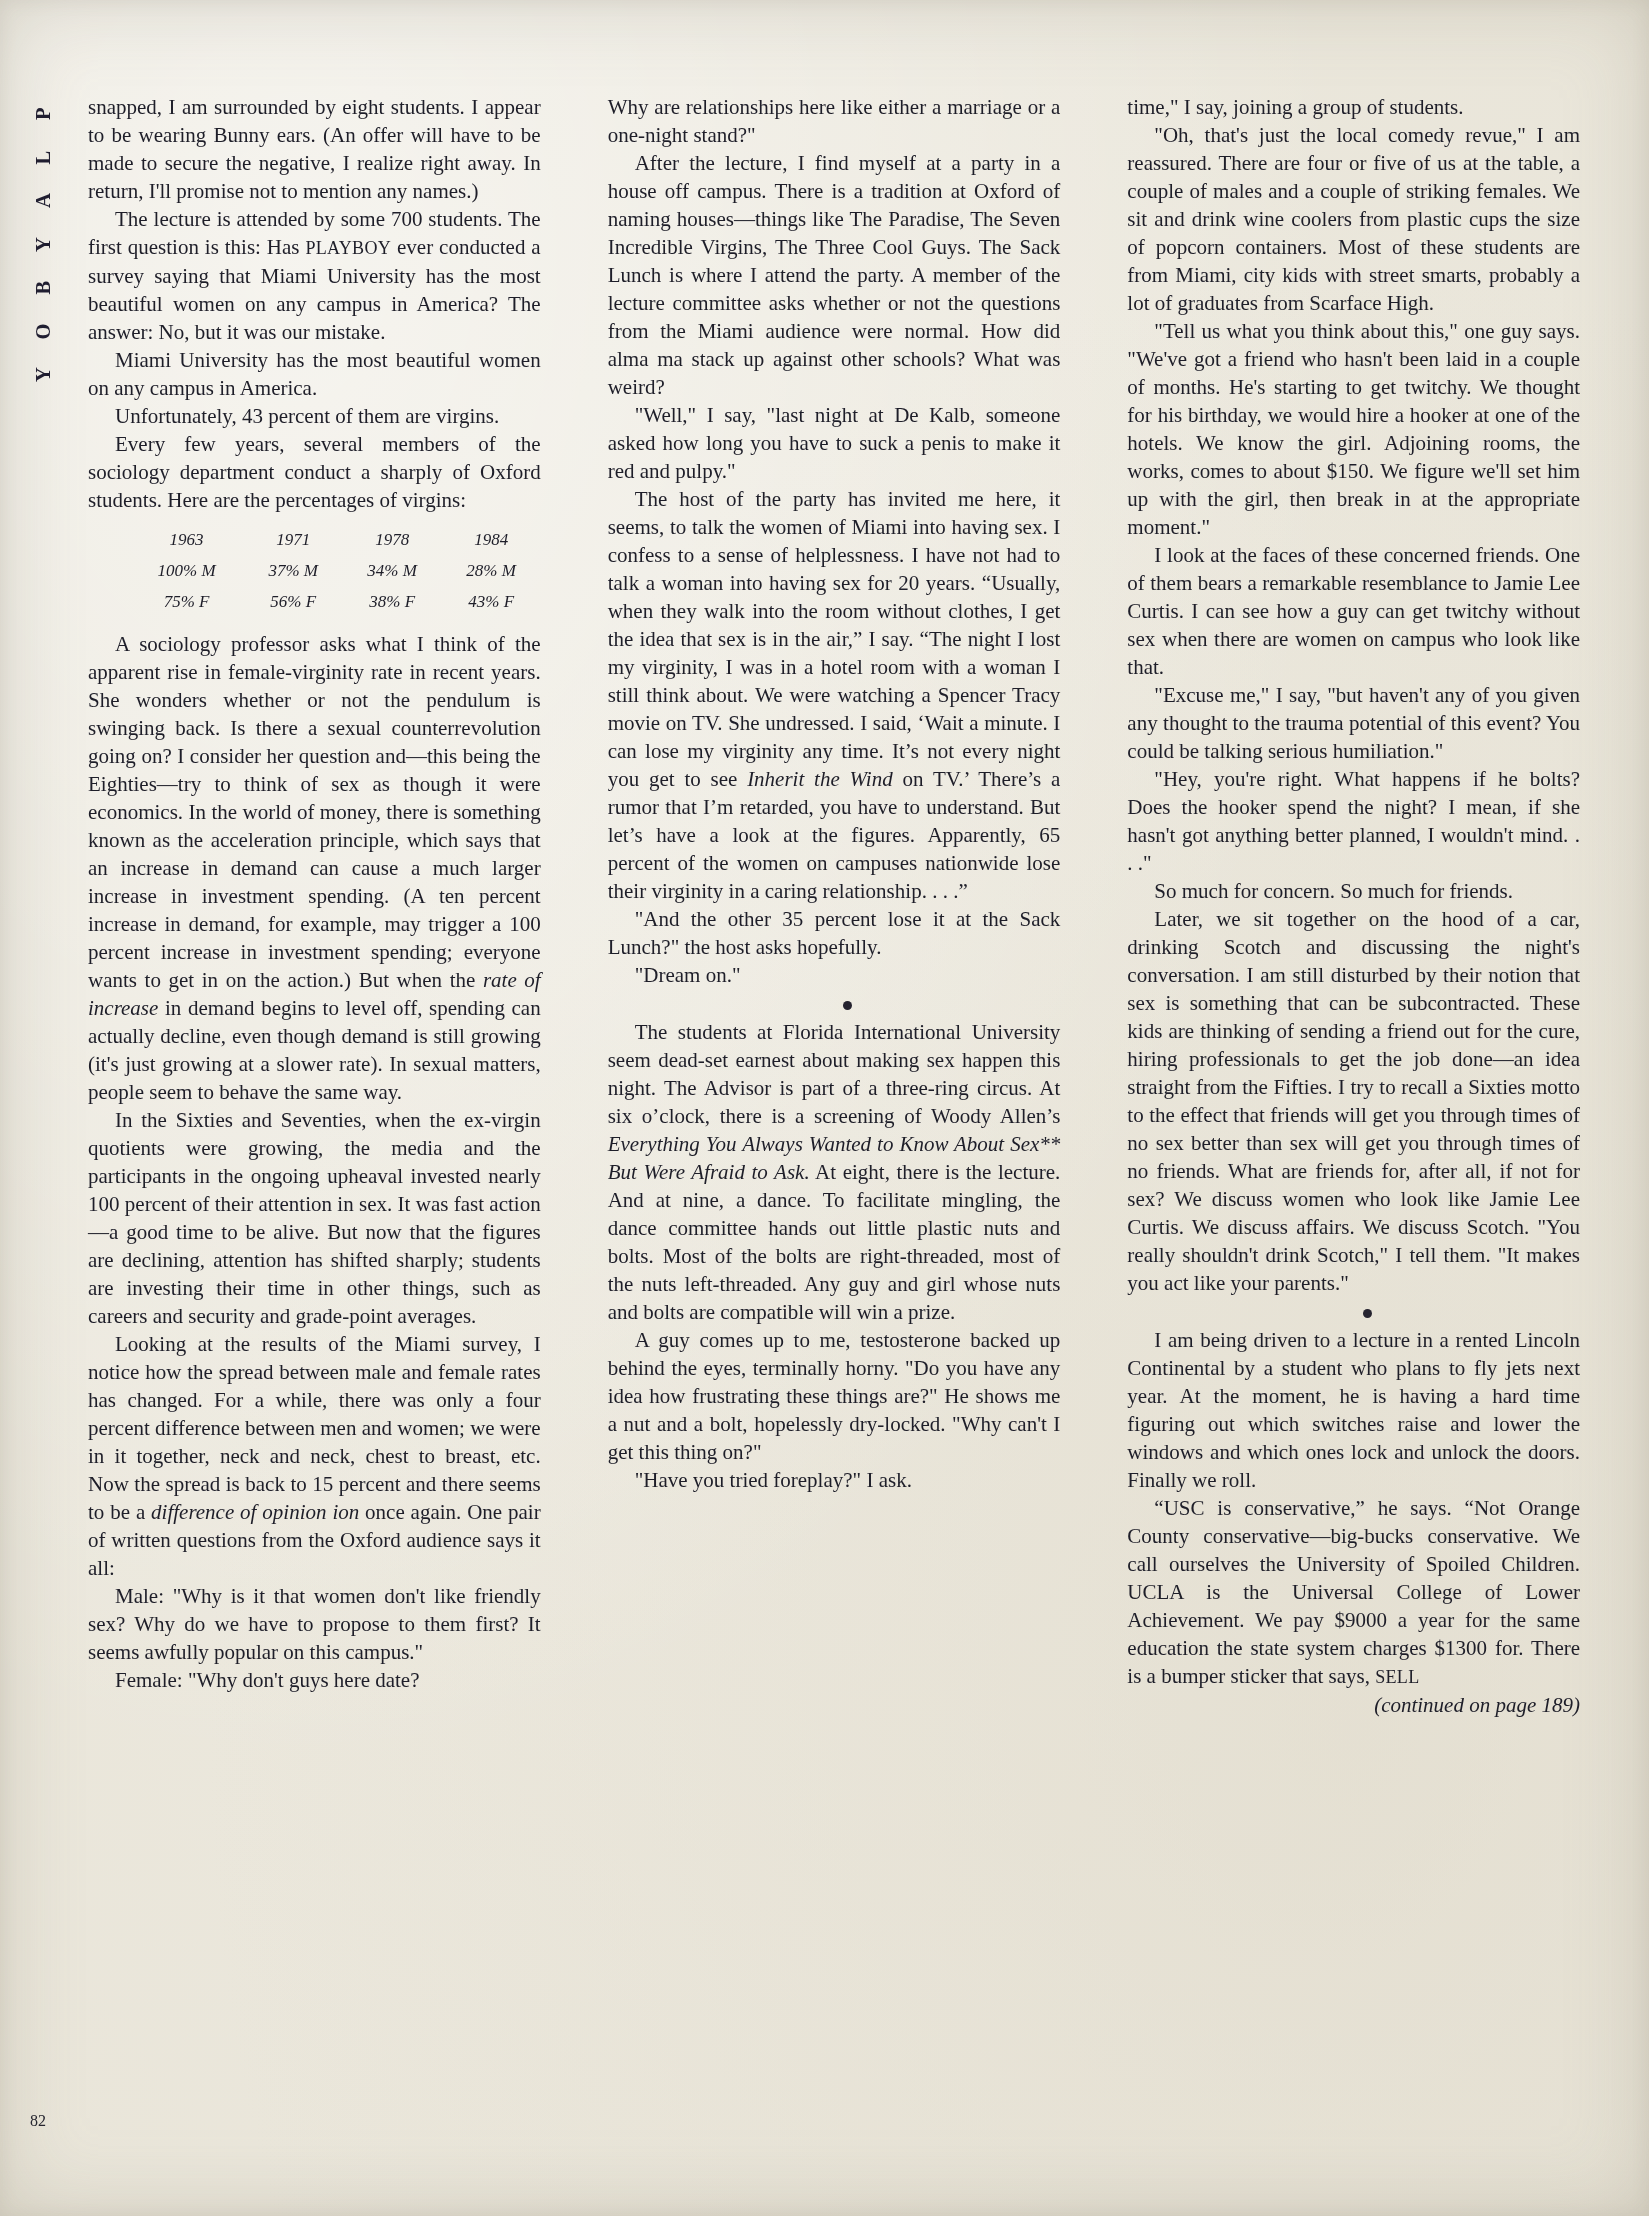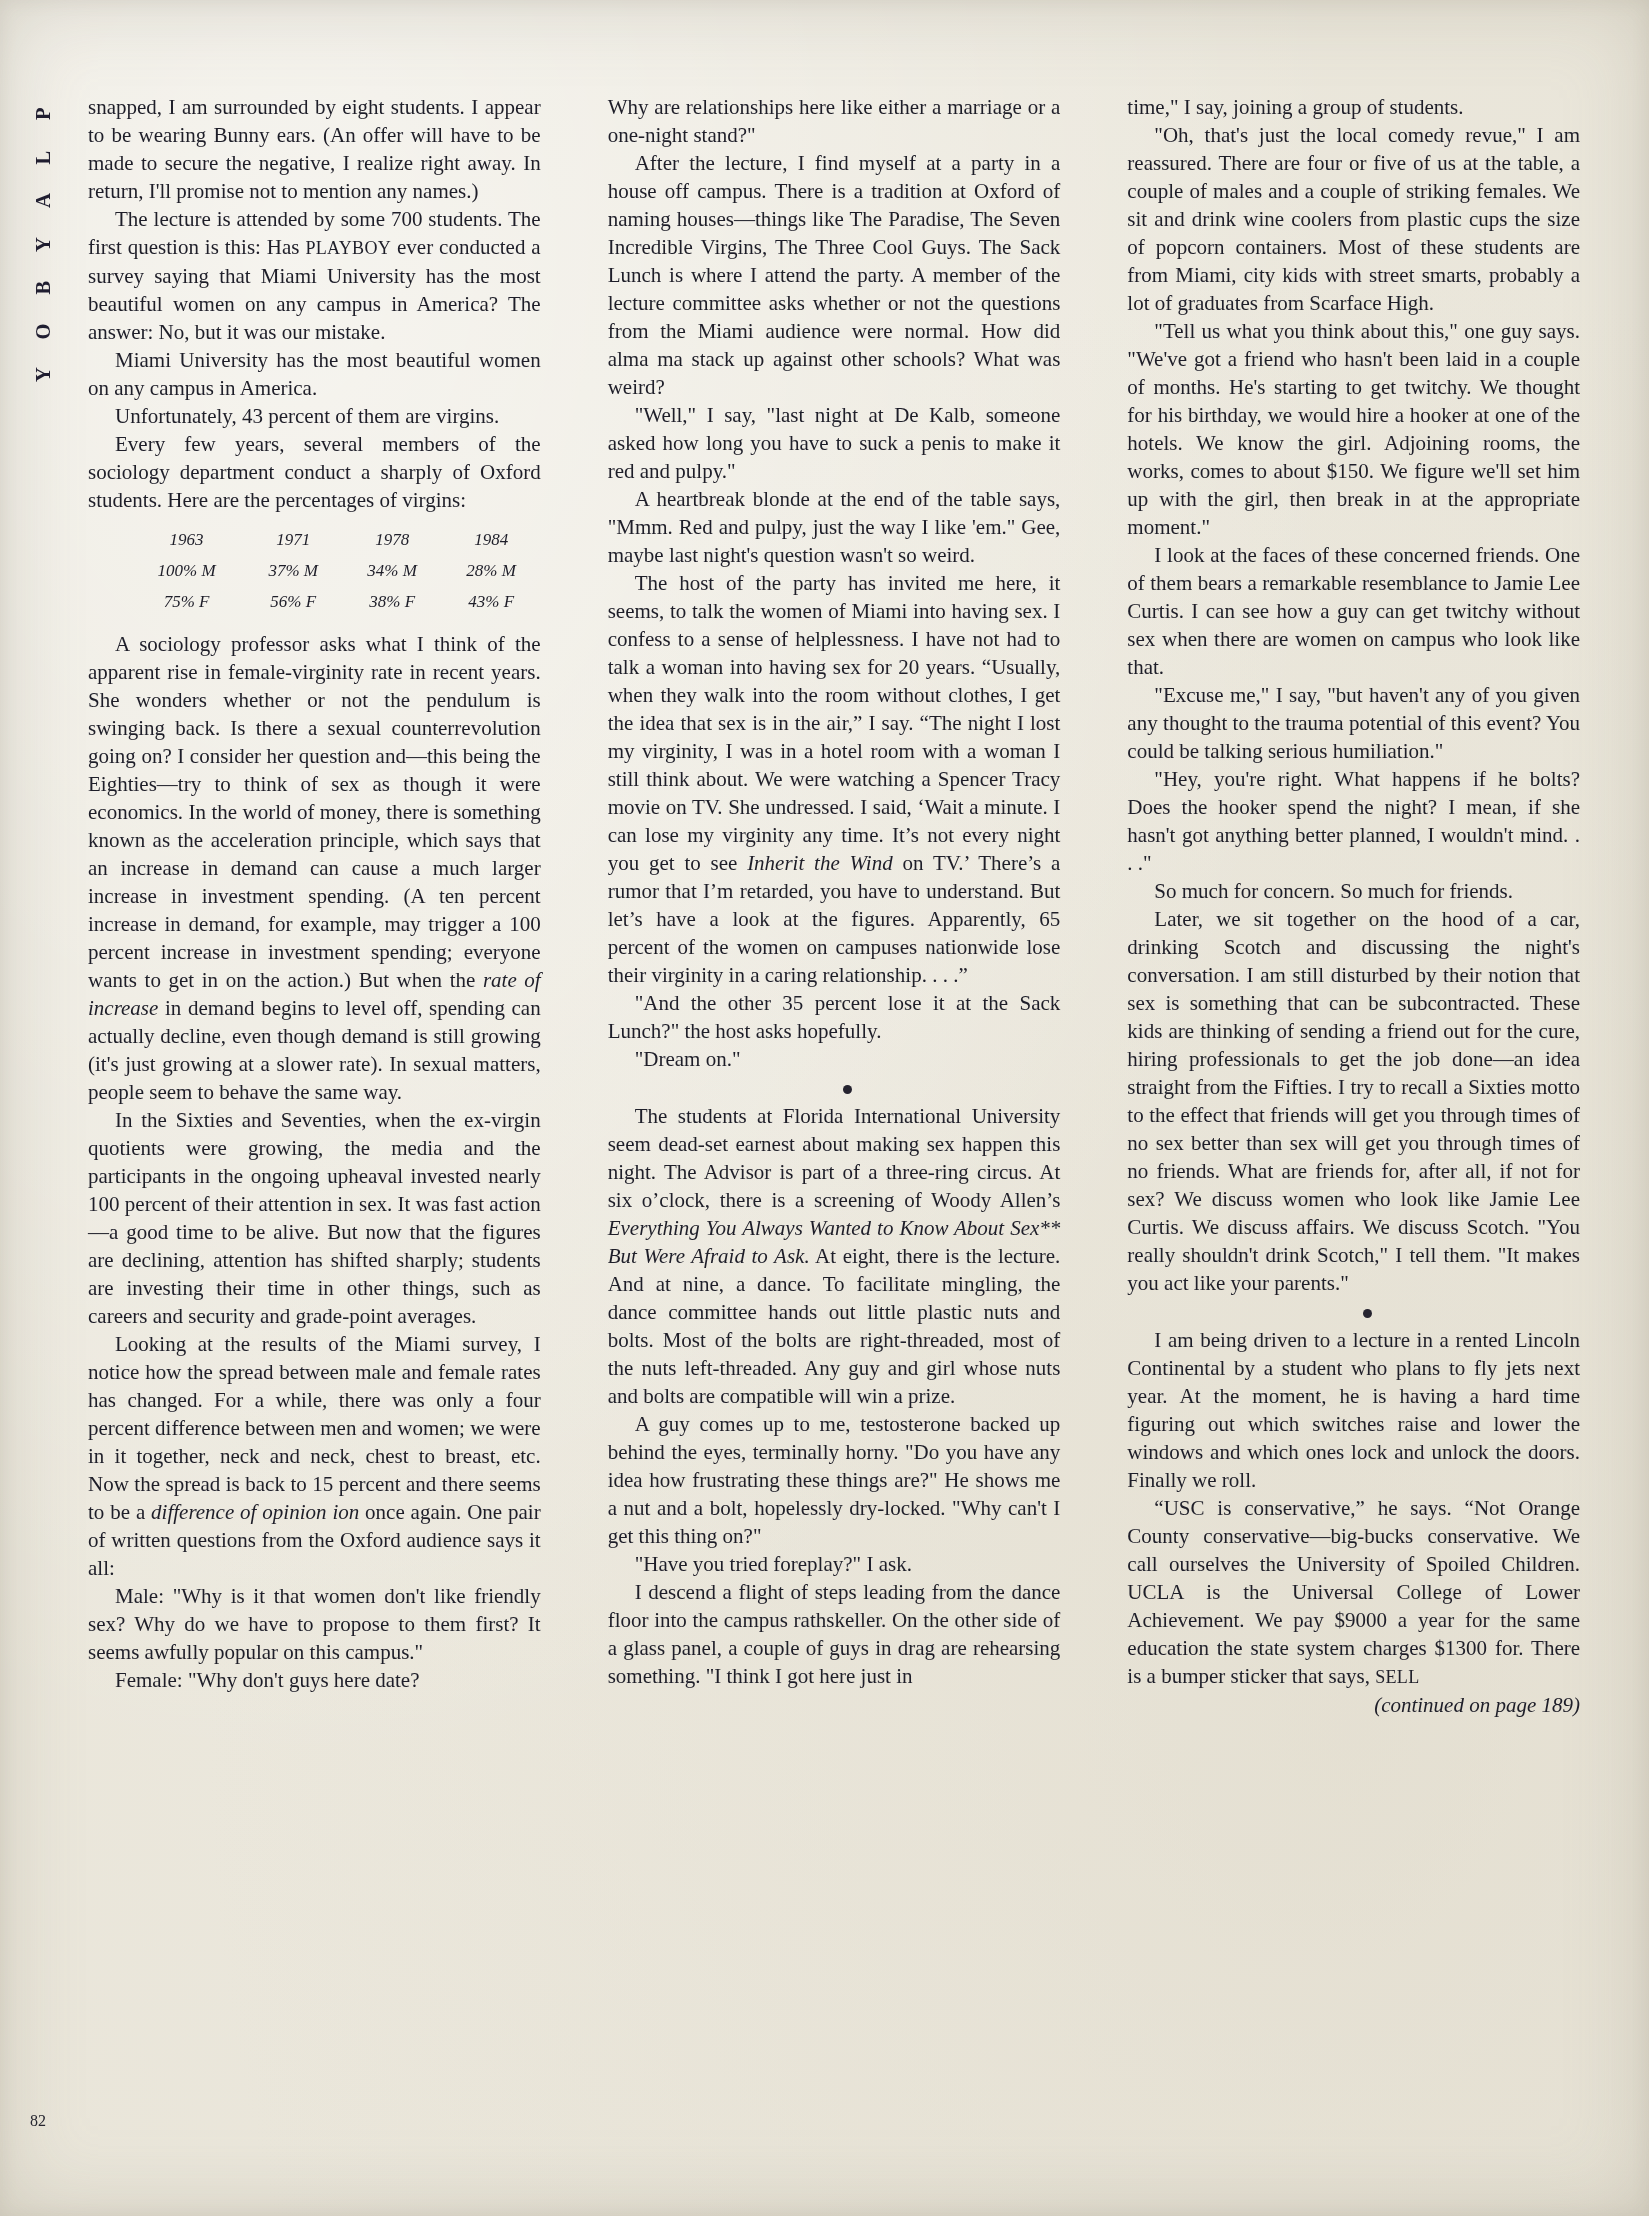--- a/index.html
+++ b/index.html
@@ -185,34 +185,32 @@
       <p>Looking at the results of the Miami survey, I notice how the spread between male and female rates has changed. For a while, there was only a four percent difference between men and women; we were in it together, neck and neck, chest to breast, etc. Now the spread is back to 15 percent and there seems to be a <i>difference of opinion</i> <i>ion</i> once again. One pair of written questions from the Oxford audience says it all:</p>
 
       <p>Male: "Why is it that women don't like friendly sex? Why do we have to propose to them first? It seems awfully popular on this campus."</p>
       <p>Female: "Why don't guys here date?</p>
     </div>
 
     <div class="col">
       <p class="noindent">Why are relationships here like either a marriage or a one-night stand?"</p>
       <p>After the lecture, I find myself at a party in a house off campus. There is a tradition at Oxford of naming houses—things like The Paradise, The Seven Incredible Virgins, The Three Cool Guys. The Sack Lunch is where I attend the party. A member of the lecture committee asks whether or not the questions from the Miami audience were normal. How did alma ma stack up against other schools? What was weird?</p>
       <p>"Well," I say, "last night at De Kalb, someone asked how long you have to suck a penis to make it red and pulpy."</p>
-      <p>A heartbreak blonde at the end of the table says, "Mmm. Red and pulpy, just the way I like 'em." Gee, maybe last night's question wasn't so weird.</p>
 
       <p>The host of the party has invited me here, it seems, to talk the women of Miami into having sex. I confess to a sense of helplessness. I have not had to talk a woman into having sex for 20 years. “Usually, when they walk into the room without clothes, I get the idea that sex is in the air,” I say. “The night I lost my virginity, I was in a hotel room with a woman I still think about. We were watching a Spencer Tracy movie on TV. She undressed. I said, ‘Wait a minute. I can lose my virginity any time. It’s not every night you get to see <i>Inherit the Wind</i> on TV.’ There’s a rumor that I’m retarded, you have to understand. But let’s have a look at the figures. Apparently, 65 percent of the women on campuses nationwide lose their virginity in a caring relationship. . . .”</p>
 
       <p>"And the other 35 percent lose it at the Sack Lunch?" the host asks hopefully.</p>
       <p>"Dream on."</p>
 
       <p class="dingbat"><span></span></p>
 
       <p>The students at Florida International University seem dead-set earnest about making sex happen this night. The Advisor is part of a three-ring circus. At six o’clock, there is a screening of Woody Allen’s <i>Everything You Always Wanted to Know About Sex** But Were Afraid to Ask.</i> At eight, there is the lecture. And at nine, a dance. To facilitate mingling, the dance committee hands out little plastic nuts and bolts. Most of the bolts are right-threaded, most of the nuts left-threaded. Any guy and girl whose nuts and bolts are compatible will win a prize.</p>
 
       <p>A guy comes up to me, testosterone backed up behind the eyes, terminally horny. "Do you have any idea how frustrating these things are?" He shows me a nut and a bolt, hopelessly dry-locked. "Why can't I get this thing on?"</p>
       <p>"Have you tried foreplay?" I ask.</p>
-      <p>I descend a flight of steps leading from the dance floor into the campus rathskeller. On the other side of a glass panel, a couple of guys in drag are rehearsing something. "I think I got here just in</p>
     </div>
 
     <div class="col">
       <p class="noindent">time," I say, joining a group of students.</p>
       <p>"Oh, that's just the local comedy revue," I am reassured. There are four or five of us at the table, a couple of males and a couple of striking females. We sit and drink wine coolers from plastic cups the size of popcorn containers. Most of these students are from Miami, city kids with street smarts, probably a lot of graduates from Scarface High.</p>
       <p>"Tell us what you think about this," one guy says. "We've got a friend who hasn't been laid in a couple of months. He's starting to get twitchy. We thought for his birthday, we would hire a hooker at one of the hotels. We know the girl. Adjoining rooms, the works, comes to about $150. We figure we'll set him up with the girl, then break in at the appropriate moment."</p>
       <p>I look at the faces of these concerned friends. One of them bears a remarkable resemblance to Jamie Lee Curtis. I can see how a guy can get twitchy without sex when there are women on campus who look like that.</p>
       <p>"Excuse me," I say, "but haven't any of you given any thought to the trauma potential of this event? You could be talking serious humiliation."</p>
       <p>"Hey, you're right. What happens if he bolts? Does the hooker spend the night? I mean, if she hasn't got anything better planned, I wouldn't mind. . . ."</p>
       <p>So much for concern. So much for friends.</p>

